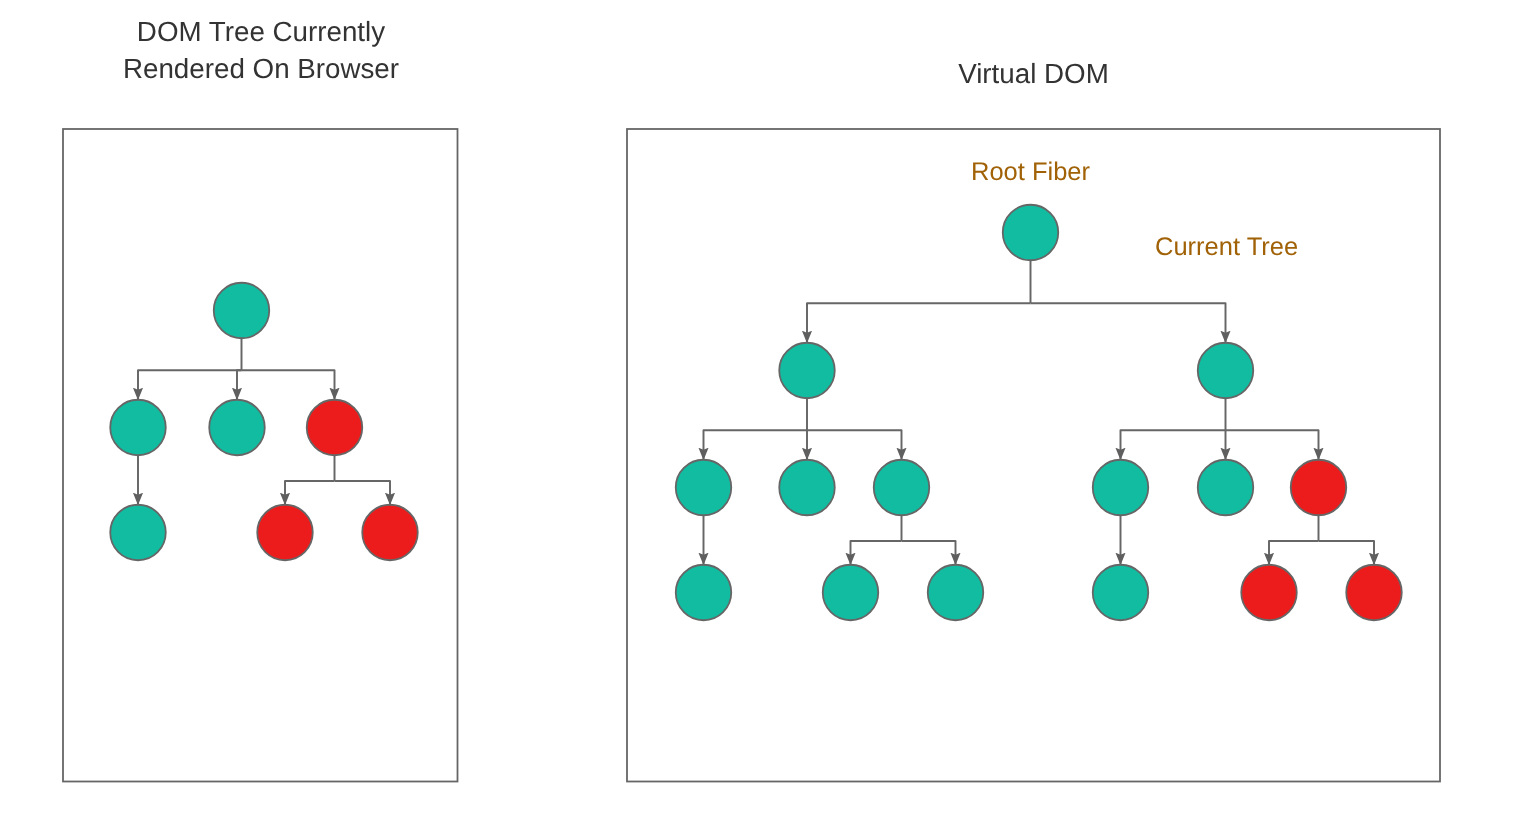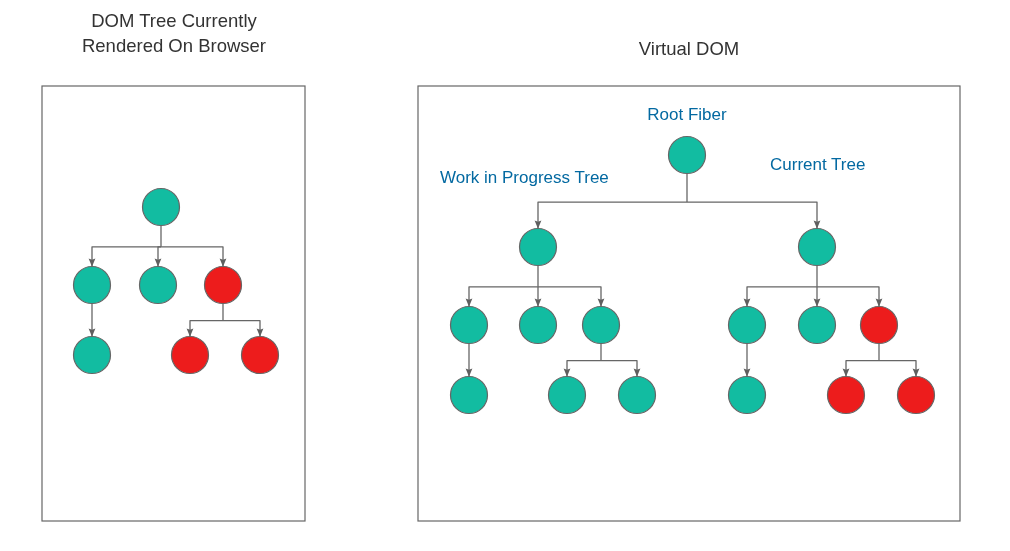--- a/index.html
+++ b/index.html
@@ -44,21 +44,21 @@
   }
   #right-title {
     left: 418px;
     top: 36px;
     width: 542px;
   }
   .node-label {
     position: absolute;
     font-size: 17px;
     line-height: 21px;
-    color: #0369a1;
+    color: #a16207;
     white-space: pre;
     user-select: none;
   }
   #label-root-fiber {
     left: 637px;
     top: 104px;
     width: 100px;
     text-align: center;
   }
   #label-wip {
@@ -75,21 +75,20 @@
 </head>
 <body>
 
 <div id="stage">
 
   <div class="panel-title" id="right-title">Virtual DOM</div>
 
   <div class="panel-title" id="left-title"><span>DOM Tree Currently</span><br><span>Rendered On Browser</span></div>
 
   <div class="node-label" id="label-root-fiber">Root Fiber</div>
-  <div class="node-label" id="label-wip">Work in Progress Tree</div>
   <div class="node-label" id="label-current">Current Tree</div>
 
   <svg class="diagram" id="diagram-svg" viewBox="0 0 1010 551">
     <defs>
       <marker id="arrowhead" markerWidth="8" markerHeight="8" refX="6.2" refY="3" orient="auto" markerUnits="strokeWidth">
         <path d="M0,0.4 L6.4,3 L0,5.6 L1.1,3 Z" fill="#5f5f5f"></path>
       </marker>
     </defs>
     <g id="panel-boxes">
         <rect x="42" y="86" width="263" height="435" fill="none" stroke="#666666" stroke-width="1.2"></rect>

